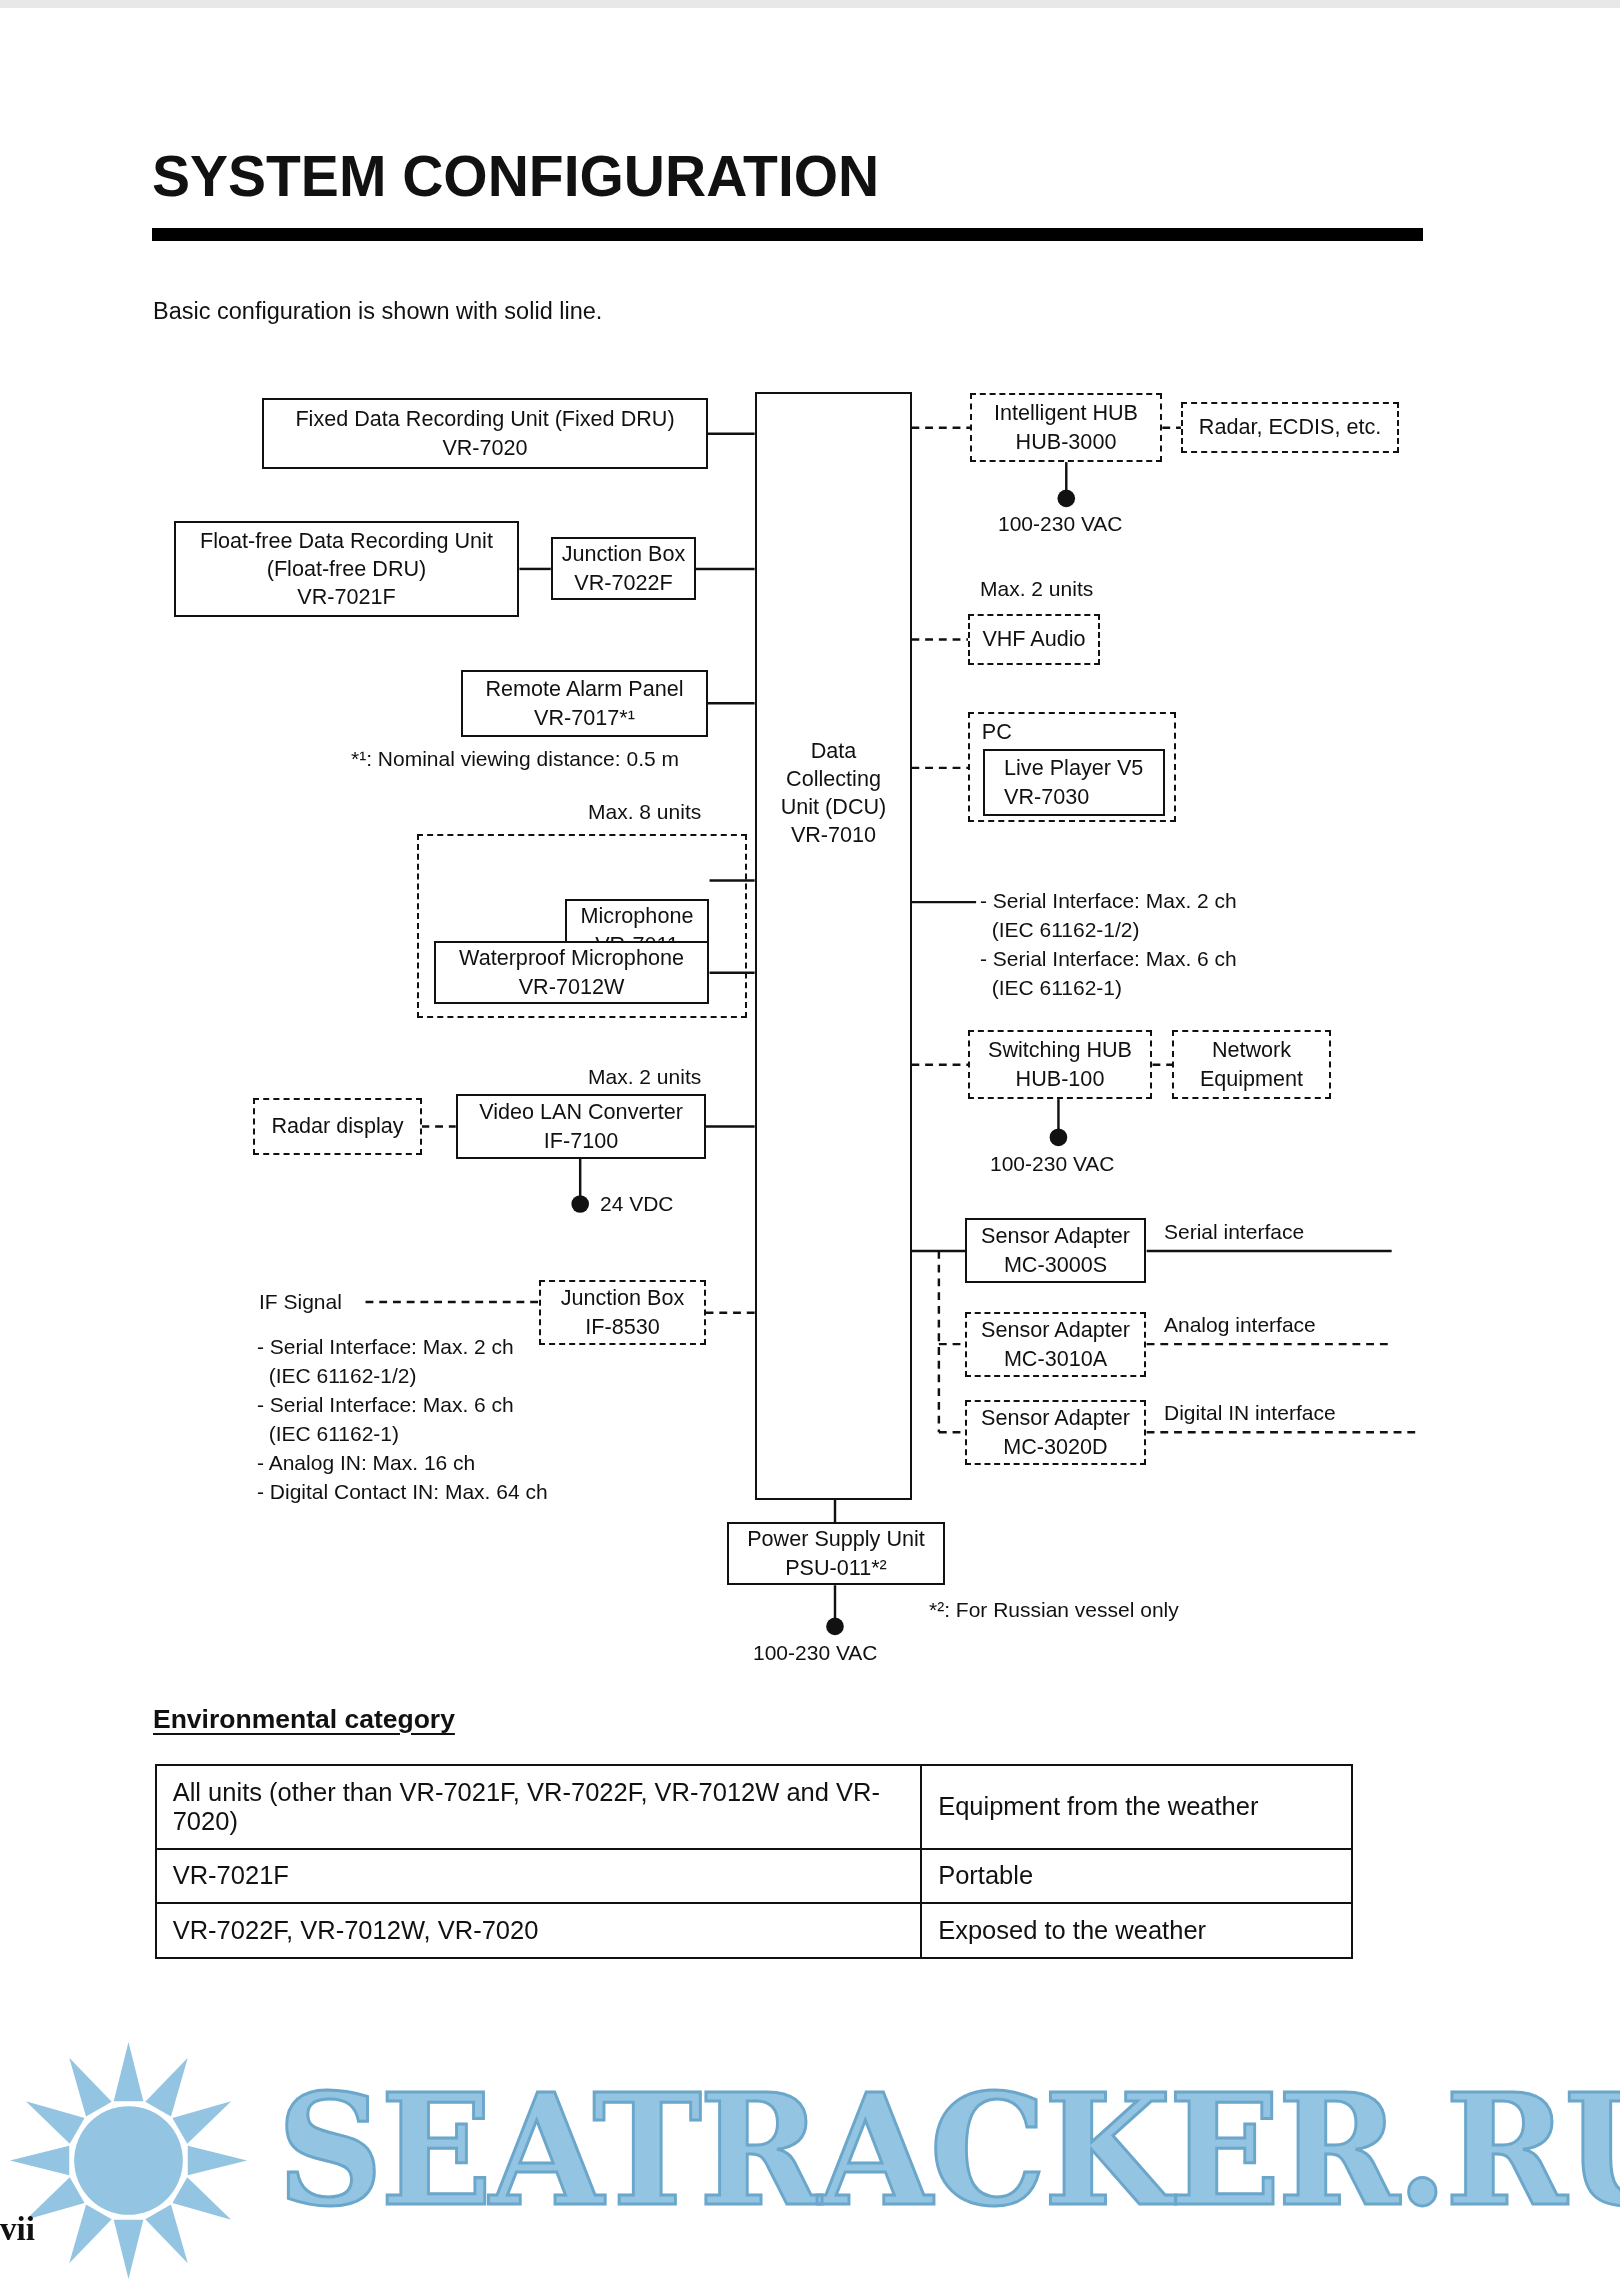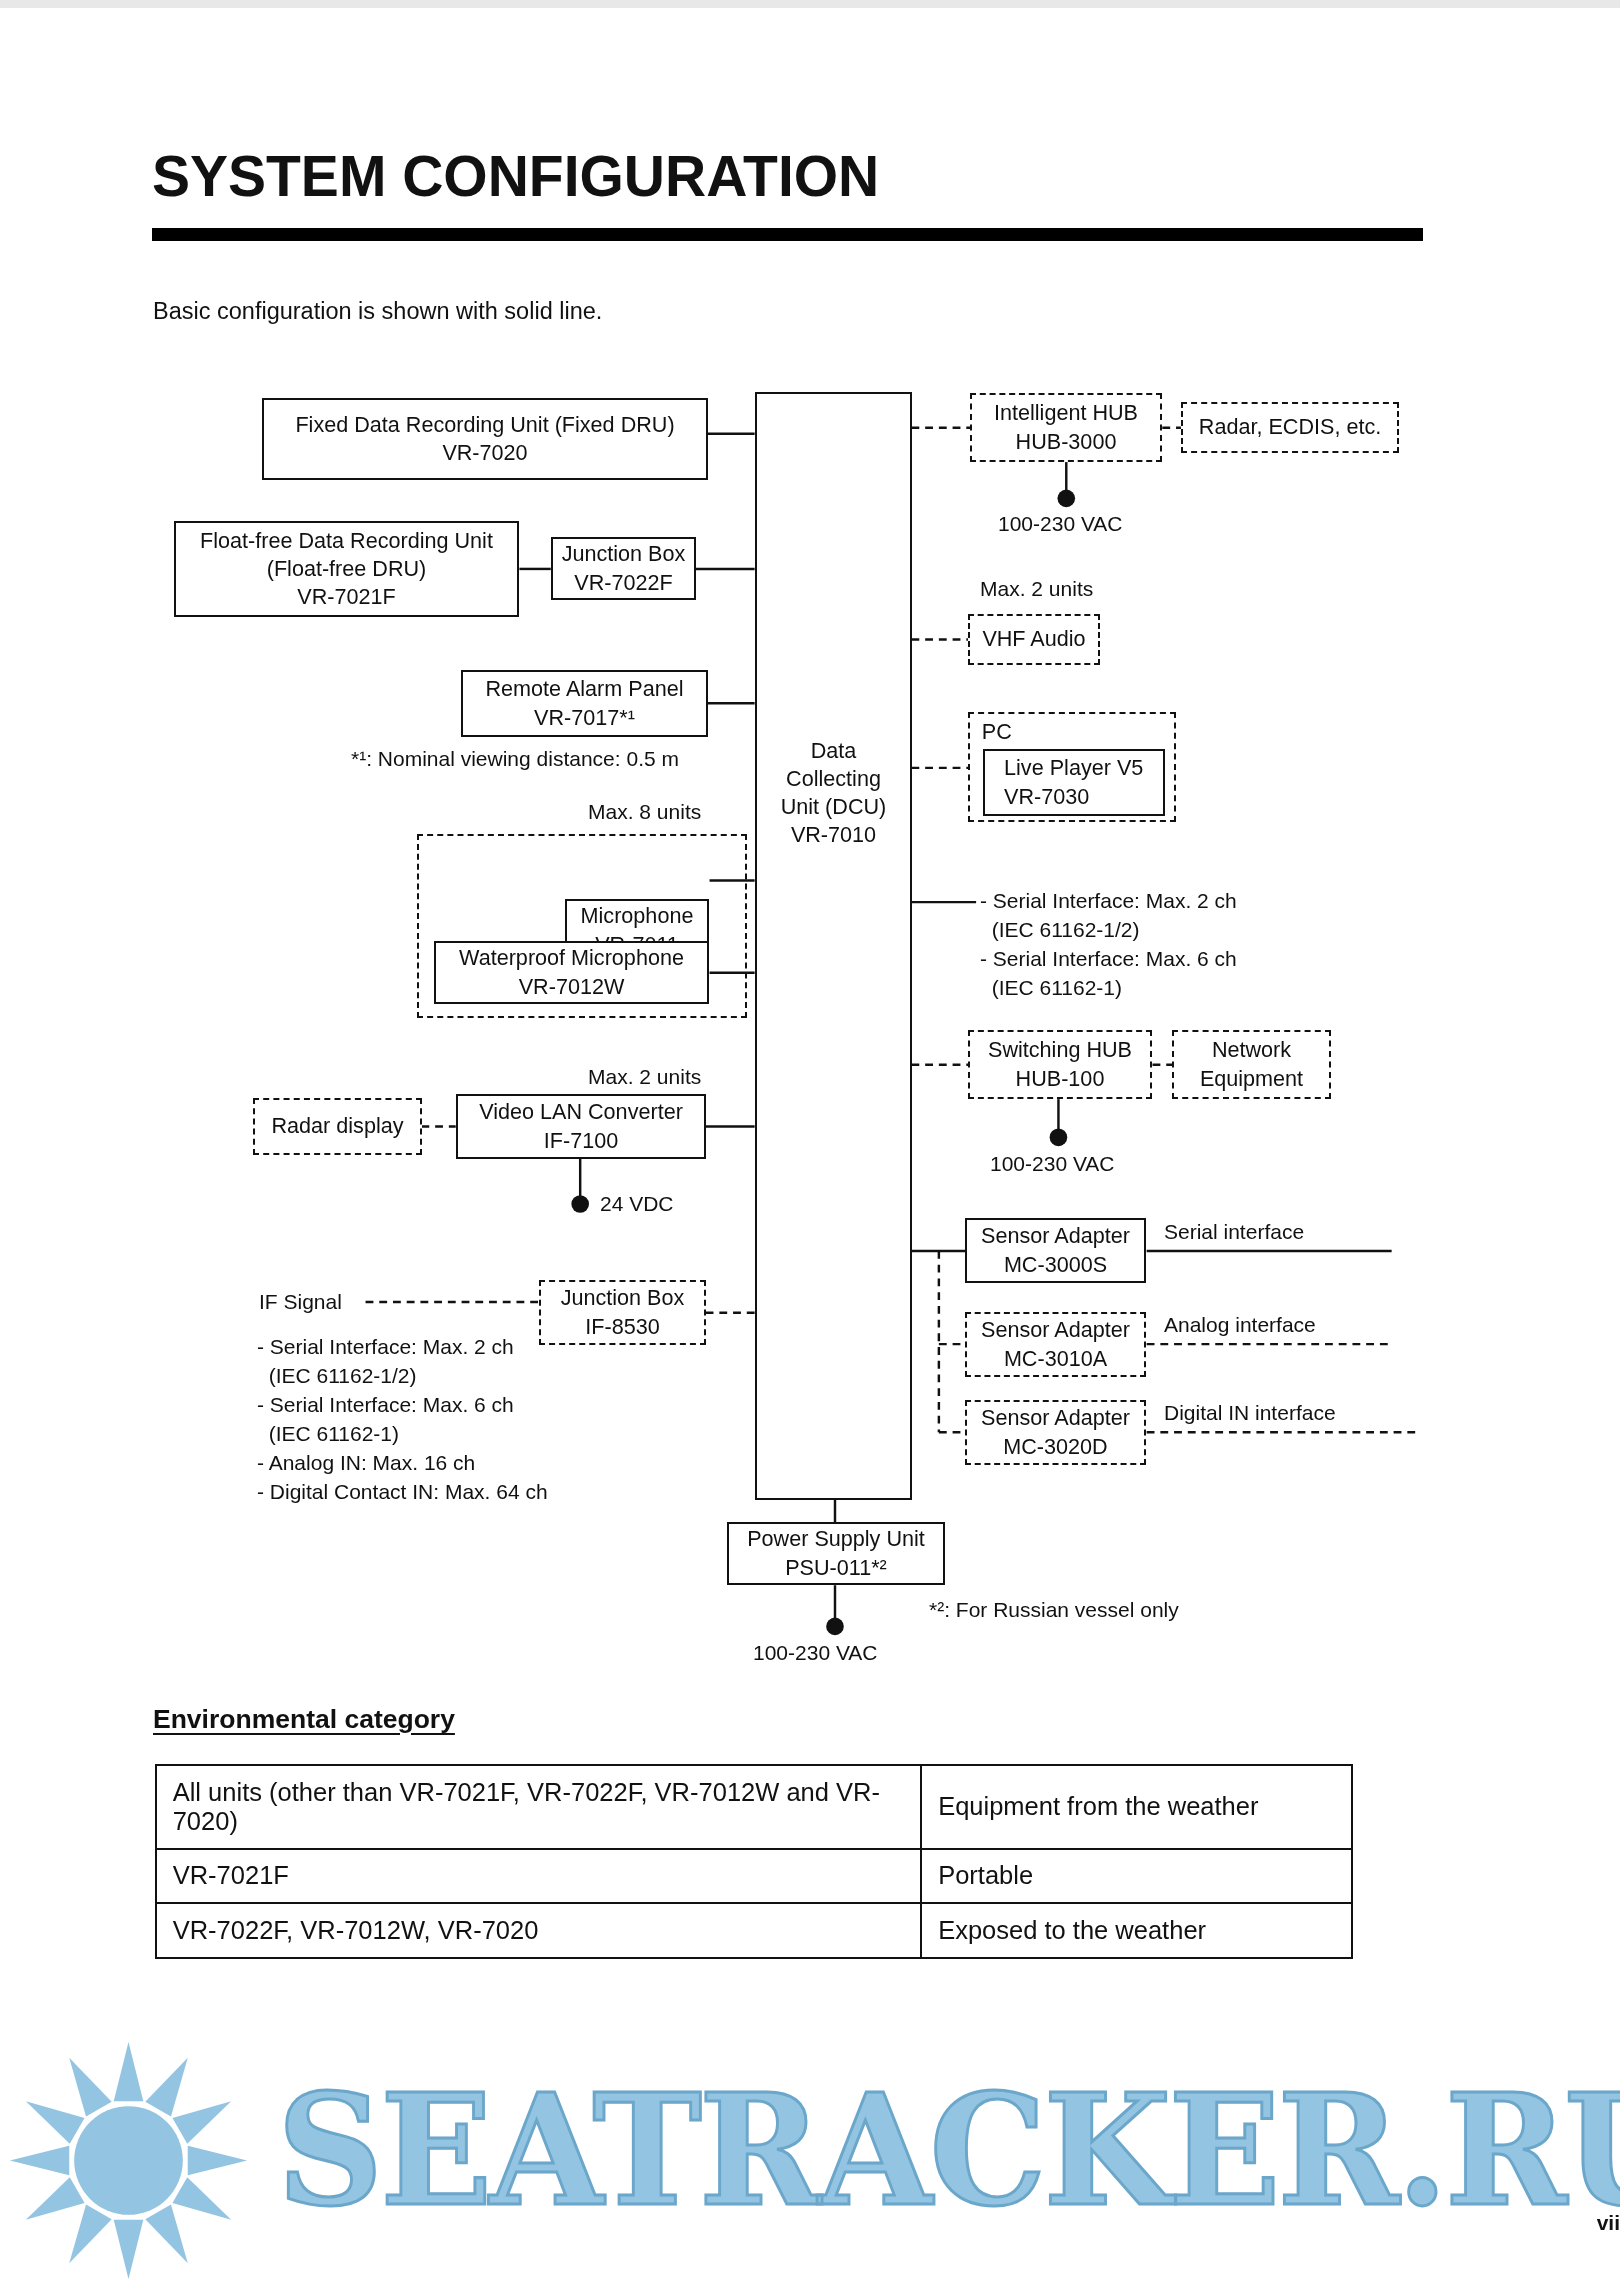--- a/index.html
+++ b/index.html
@@ -68,22 +68,23 @@
     font-size:25.5px;
   }
   table.env td{
     border:2.9px solid #111;
     padding:11.8px 15.7px;
     vertical-align:middle;
   }
   table.env td.c1{width:64%;}
   .page-number{
     position:absolute;left:0;right:0;top:2203px;
-    text-align:right;font-size:21px;font-weight:bold;
+    text-align:left;font-size:33px;font-weight:bold;
     z-index:3;
+    font-family:Liberation Serif, serif;
   }
   .watermark-text{
     position:absolute;left:277px;top:2056px;
     font-family:"DejaVu Serif",serif;
     font-weight:bold;
     font-size:147px;
     letter-spacing:-2.9px;
     color:#93c4e1;
     -webkit-text-stroke:2.9px #6ba6cb;
     white-space:nowrap;
@@ -143,21 +144,21 @@
       <circle cx="1080" cy="1152" r="9"></circle>
       <circle cx="852" cy="1651" r="9"></circle>
     </g>
   </svg>
 
   <div class="box dcu" style="left:755px;top:384px;width:157px;height:1108px;">Data
 Collecting
 Unit (DCU)
 VR-7010</div>
 
-  <div class="box" style="left:262px;top:390px;width:446px;height:82px;">Fixed Data Recording Unit (Fixed DRU)
+  <div class="box" style="left:262px;top:390px;width:446px;height:71px;">Fixed Data Recording Unit (Fixed DRU)
 VR-7020</div>
 
   <div class="box" style="left:174px;top:513px;width:345px;height:96px;">Float-free Data Recording Unit
 (Float-free DRU)
 VR-7021F</div>
 
   <div class="box" style="left:551px;top:529px;width:145px;height:63px;">Junction Box
 VR-7022F</div>
 
   <div class="box" style="left:461px;top:662px;width:247px;height:67px;">Remote Alarm Panel

